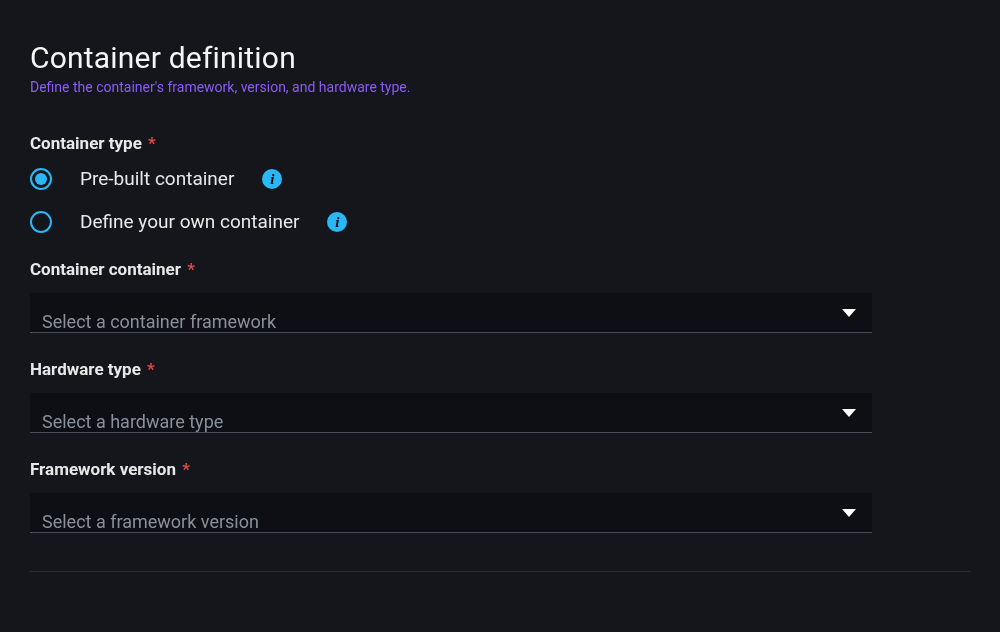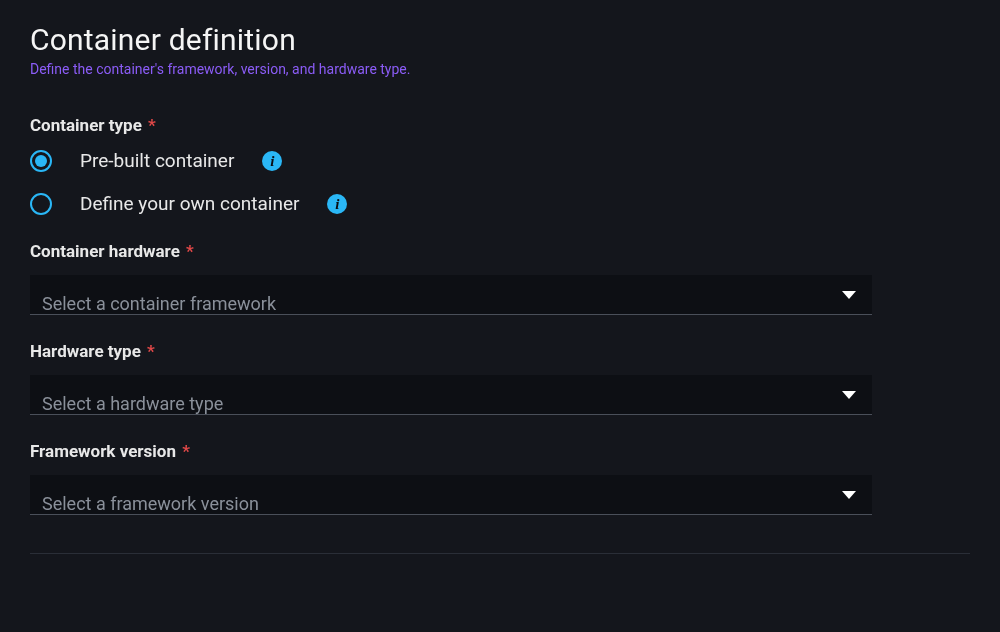--- a/index.html
+++ b/index.html
@@ -7,21 +7,21 @@
     margin: 0;
     padding: 0;
     width: 1000px;
     height: 632px;
     background: #14161c;
     font-family: -apple-system, BlinkMacSystemFont, "Segoe UI", Roboto, "Helvetica Neue", Arial, sans-serif;
     color: #e8e8e8;
     overflow: hidden;
   }
   .page {
-    padding: 22px 30px 0 30px;
+    padding: 40px 30px 0 30px;
   }
   .section-title {
     font-size: 30px;
     font-weight: 400;
     color: #f5f5f5;
     margin: 0 0 4px 0;
     letter-spacing: 0.2px;
   }
   .section-subtitle {
     font-size: 14px;
@@ -136,21 +136,21 @@
 
     <div class="radio-row">
       <span class="radio"></span>
       <span class="radio-text">Define your own container</span>
       <span class="info-icon">i</span>
     </div>
   </div>
 
   <div class="field-group">
     <div class="field-label">
-      <span>Container hardware</span>
+      <span>Container container</span>
       <span class="req">*</span>
     </div>
     <div class="select">
       <span class="select-placeholder">Select a container framework</span>
       <span class="select-caret"></span>
     </div>
   </div>
 
   <div class="field-group">
     <div class="field-label">

